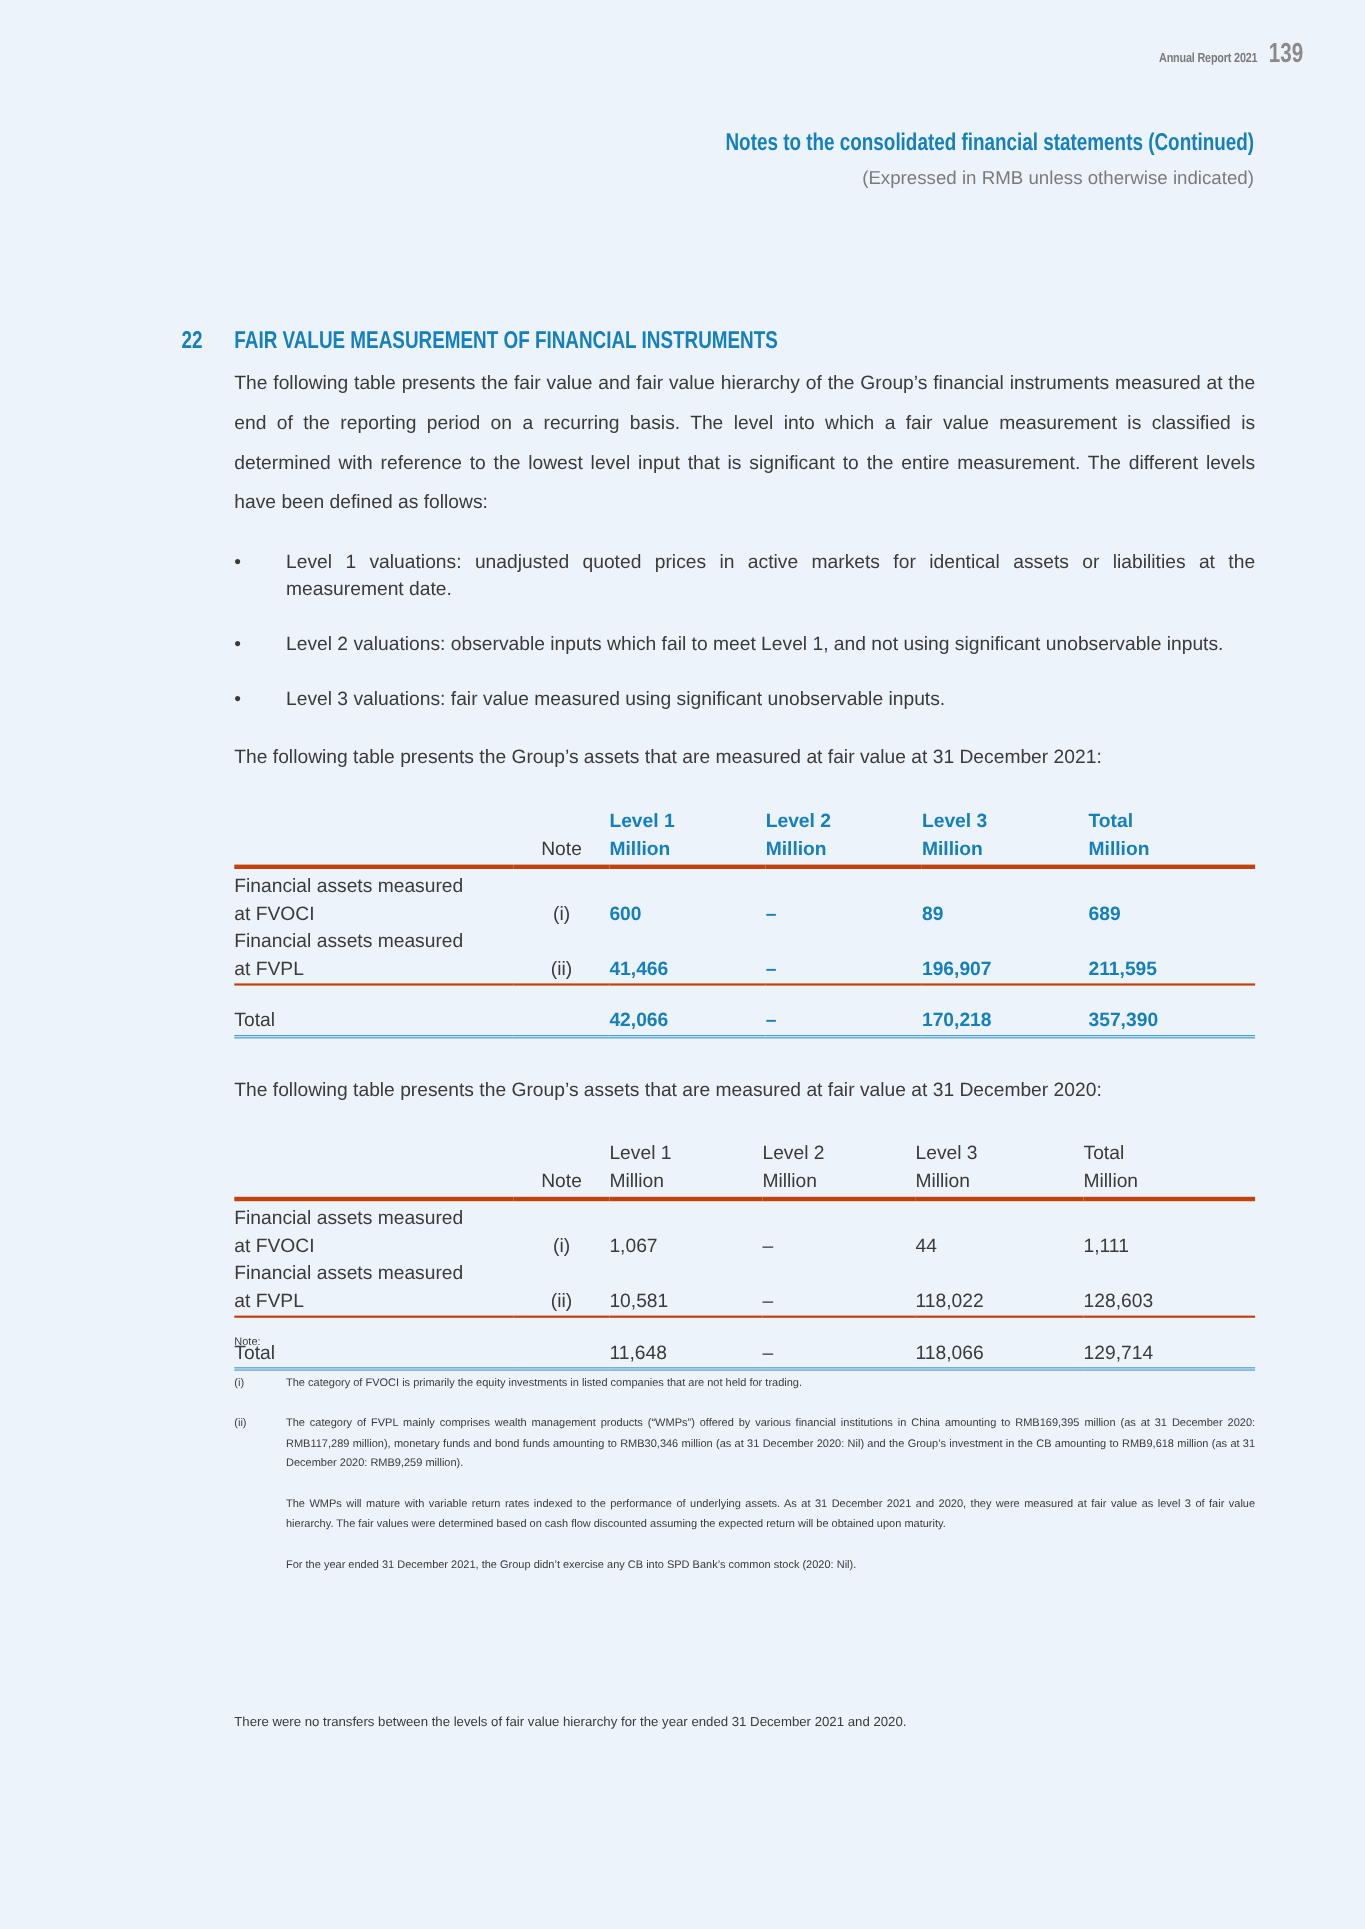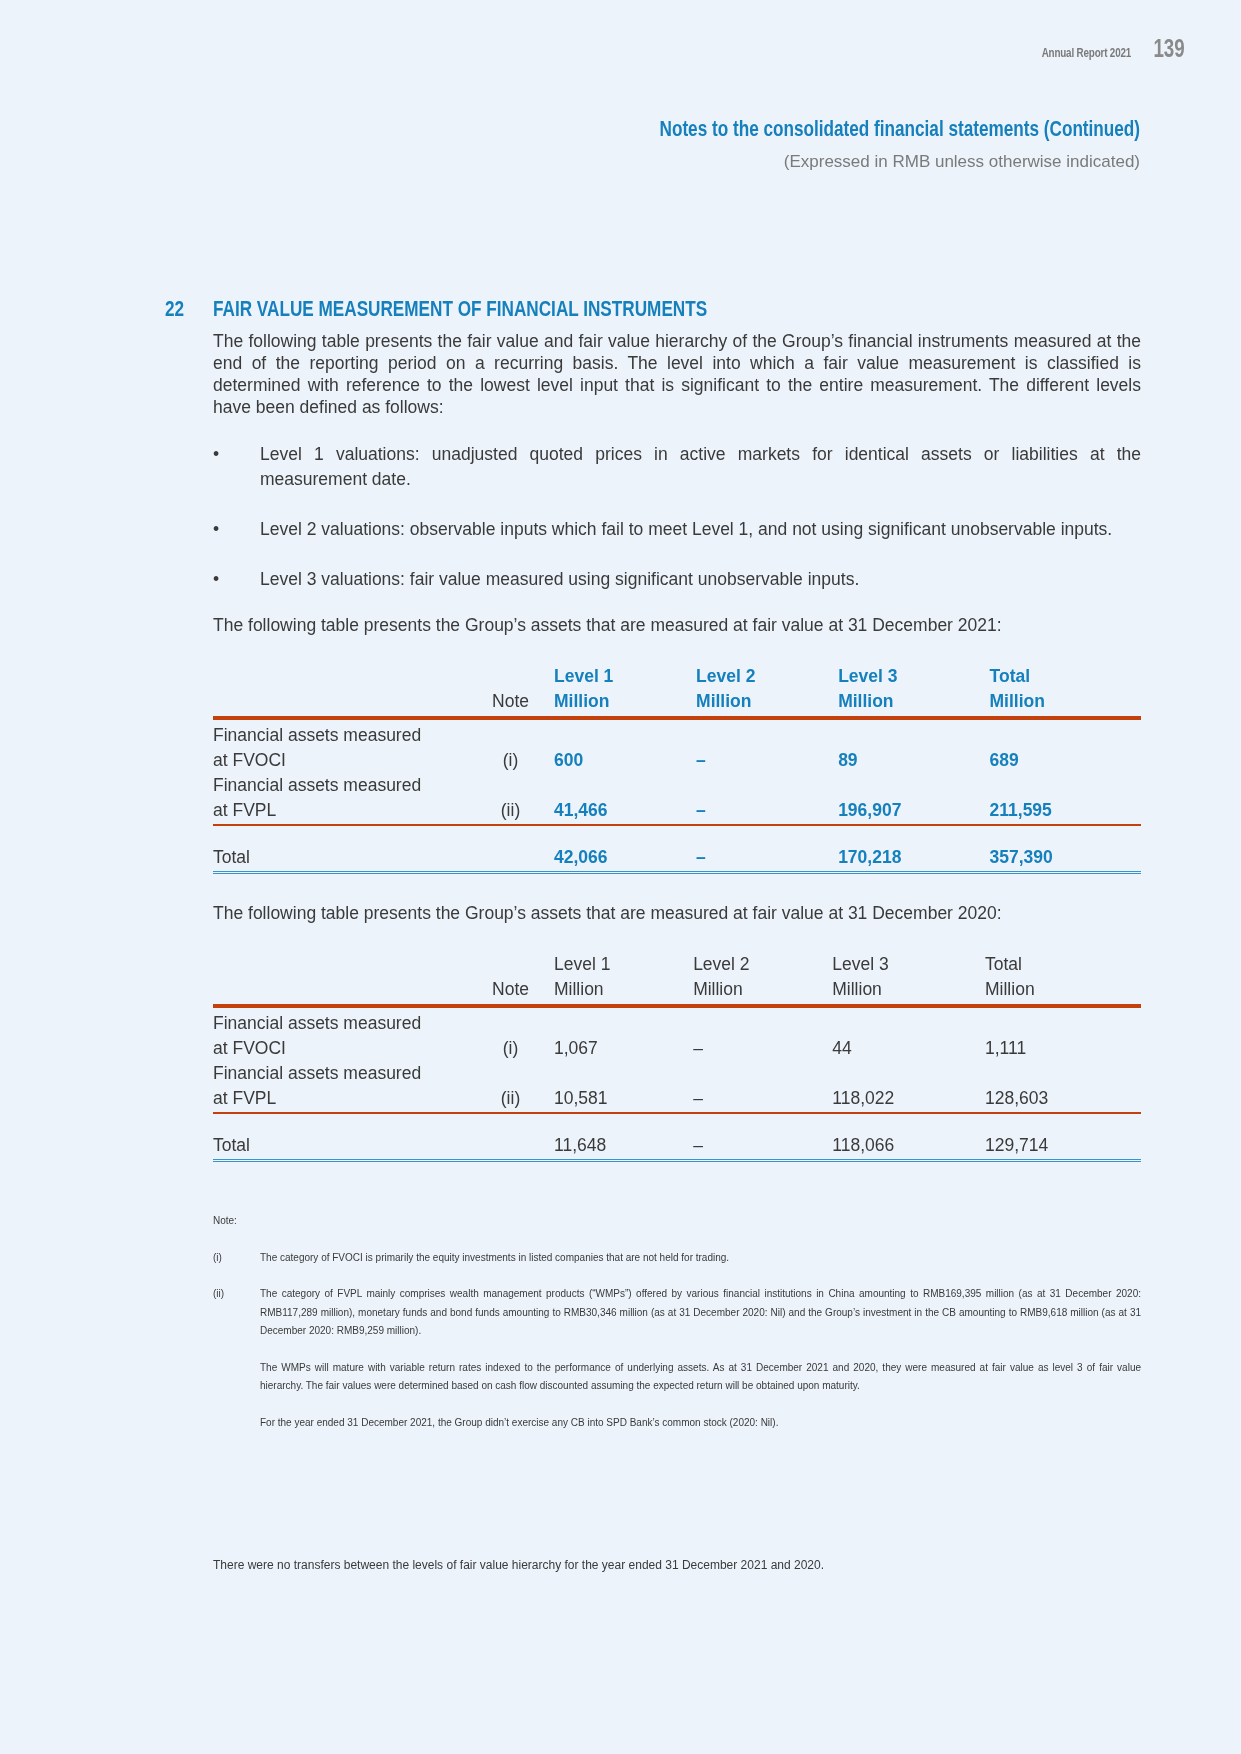--- a/index.html
+++ b/index.html
@@ -3,21 +3,21 @@
 <meta charset="utf-8">
 <style>
   html, body { margin: 0; padding: 0; }
   body {
     width: 1241px; height: 1754px; background: #ecf3fb;
     font-family: "Liberation Sans", sans-serif; color: #3a3a3a;
     position: relative; overflow: hidden;
   }
   .header-right {
     position: absolute; right: 56px; top: 34px;
-    display: flex; align-items: baseline; gap: 12px;
+    display: flex; align-items: baseline; 
   }
   .running-title {
     font-family: "Liberation Sans", sans-serif; font-size: 12px; color: #7a7a7a;
     transform: scaleX(0.82); transform-origin: right; letter-spacing: -0.2px; font-weight: bold;
   }
   .page-number {
     font-family: "Liberation Sans", sans-serif; font-size: 25px; font-weight: bold; color: #8a8a8a;
     transform: scaleX(0.75); transform-origin: right;
   }
   .notes-title {
@@ -39,21 +39,21 @@
   }
   .section-title {
     position: absolute; left: 48px; top: 0;
     font-size: 22px; font-weight: bold; color: #1680bd;
     transform: scaleX(0.78); transform-origin: left; white-space: nowrap;
   }
   .content {
     position: absolute; left: 213px; top: 330px; width: 928px;
   }
   .para {
-    font-size: 17.5px; line-height: 22px; color: #3a3a3a; text-align: justify;
+    font-size: 17.5px; line-height: 36px; color: #3a3a3a; text-align: justify;
     margin: 0;
   }
   .bullets { margin: 24px 0 0 0; padding: 0; list-style: none; }
   .bullet {
     position: relative; padding-left: 47px; font-size: 17.5px; line-height: 25px;
     text-align: justify; margin-bottom: 25px;
   }
   .bullet-dot { position: absolute; left: 0; top: 0; }
   table.fv {
     width: 928px; border-collapse: collapse; margin-top: 28px;

